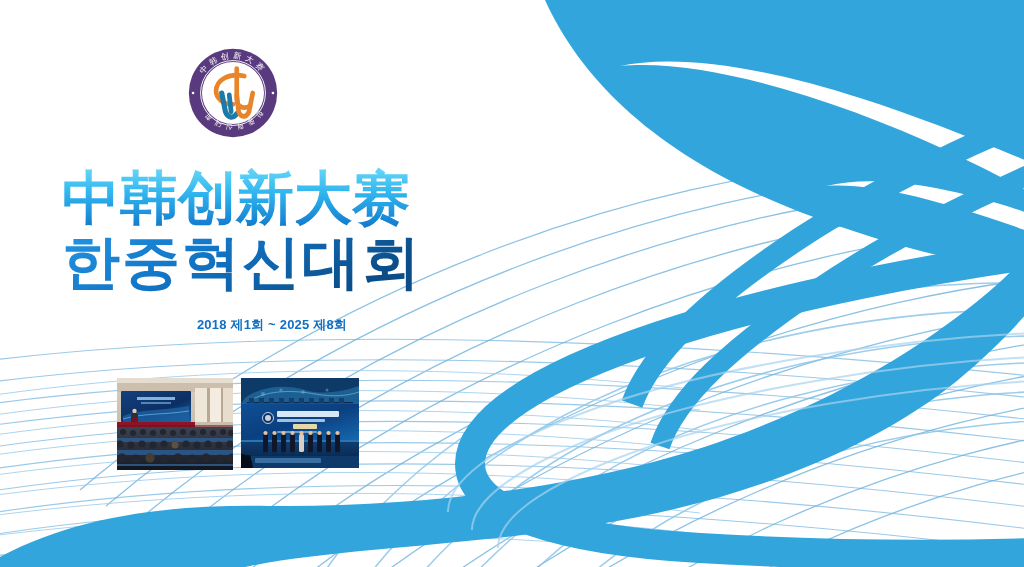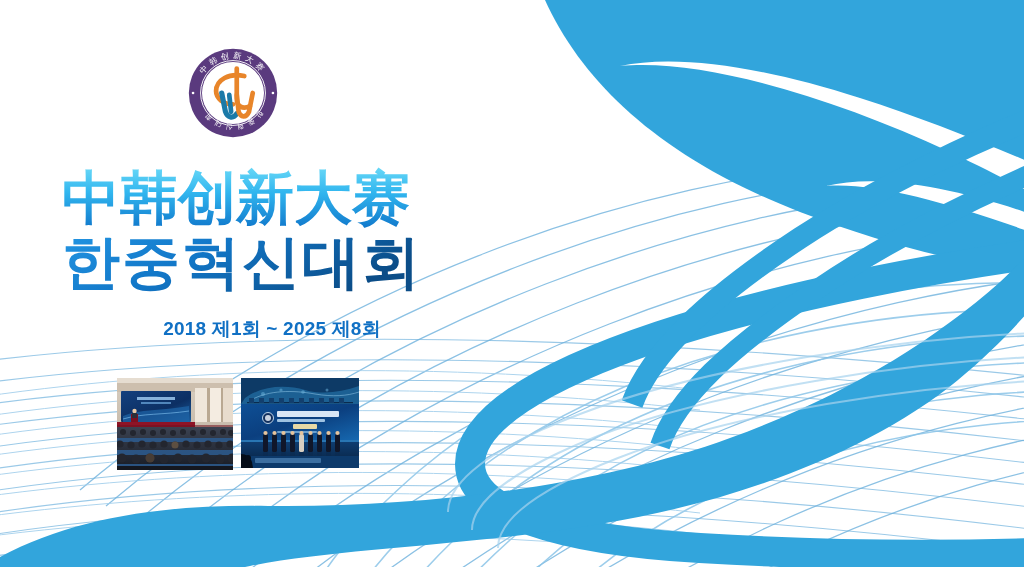--- a/index.html
+++ b/index.html
@@ -24,21 +24,21 @@
     position:absolute;left:62px;top:166px;width:420px;height:62px;
   }
   #title-kr{
     position:absolute;left:62px;top:228px;width:420px;height:66px;
   }
   #title-cn svg, #title-kr svg{display:block;}
 
   #subtitle{
     position:absolute;left:62px;top:316px;width:420px;
     text-align:center;
-    font-size:19px;font-weight:bold;color:#1070c4;
+    font-size:13px;font-weight:bold;color:#1070c4;
     letter-spacing:.2px;white-space:nowrap;
   }
 
   
   #photos{position:absolute;left:117px;top:378px;display:flex;gap:8px;}
   .photo{position:relative;overflow:hidden;background:#0b2240;}
   .photo svg{display:block;}
   #photo-conference{width:116px;height:92px;}
   #photo-ceremony{width:118px;height:90px;}
 </style>

